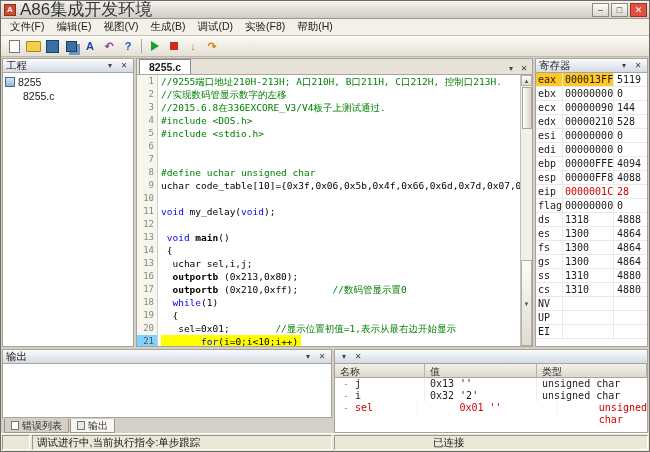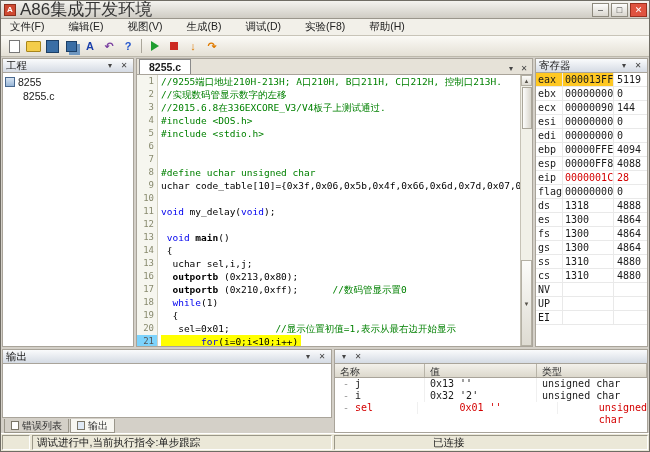--- a/index.html
+++ b/index.html
@@ -15,21 +15,21 @@
     background:linear-gradient(#f4f3ef,#cfccc4);border-bottom:1px solid #9a968c;}
   .app-icon{width:12px;height:12px;background:#cf4a32;border:1px solid #8d2f1d;color:#fff;
     font-size:8px;font-weight:bold;display:inline-flex;align-items:center;justify-content:center;}
   .title-text{flex:1;font-size:17px;color:#333;}
   .win-btns{display:flex;gap:2px;}
   .win-btn{width:17px;height:14px;display:inline-flex;align-items:center;justify-content:center;
     font-size:9px;background:linear-gradient(#fdfdfc,#d9d6ce);border:1px solid #8e8a7e;color:#333;}
   .win-btn.close{background:#df5340;color:#fff;border-color:#9b2f1f;}
   
   .menubar{height:17px;display:flex;align-items:center;padding-left:3px;background:#f2f0e9;
-    border-bottom:1px solid #c8c4b8;gap:12px;}
+    border-bottom:1px solid #c8c4b8;}
   .menu-item{padding:2px 6px;font-size:10.5px;color:#222;}
   
   .toolbar{height:21px;display:flex;align-items:center;gap:1px;padding:1px 4px;
     background:linear-gradient(#fbfaf6,#e4e0d5);border-bottom:1px solid #bcb8ab;}
   .tb-btn{width:18px;height:17px;display:inline-flex;align-items:center;justify-content:center;
     font-size:11px;font-weight:bold;position:relative;border:1px solid transparent;}
   .tb-sep{width:1px;height:14px;background:#aaa69a;margin:0 3px;}
   .tb-new-file::before{content:"";width:9px;height:11px;background:#fff;border:1px solid #777;}
   .tb-open-file::before{content:"";width:13px;height:9px;background:#f4cd4a;border:1px solid #a8861a;border-radius:1px;}
   .tb-save::before{content:"";width:11px;height:11px;background:#3a6ea5;border:1px solid #1c3f66;}
@@ -231,20 +231,25 @@
             <span class="reg-name">ebx</span>
             <span class="reg-hex">00000000</span>
             <span class="reg-dec">0</span>
           </div>
           <div class="reg-row">
             <span class="reg-name">ecx</span>
             <span class="reg-hex">00000090</span>
             <span class="reg-dec">144</span>
           </div>
           <div class="reg-row">
+            <span class="reg-name">edx</span>
+            <span class="reg-hex">00000210</span>
+            <span class="reg-dec">528</span>
+          </div>
+          <div class="reg-row">
             <span class="reg-name">esi</span>
             <span class="reg-hex">00000000</span>
             <span class="reg-dec">0</span>
           </div>
           <div class="reg-row">
             <span class="reg-name">edi</span>
             <span class="reg-hex">00000000</span>
             <span class="reg-dec">0</span>
           </div>
           <div class="reg-row">

